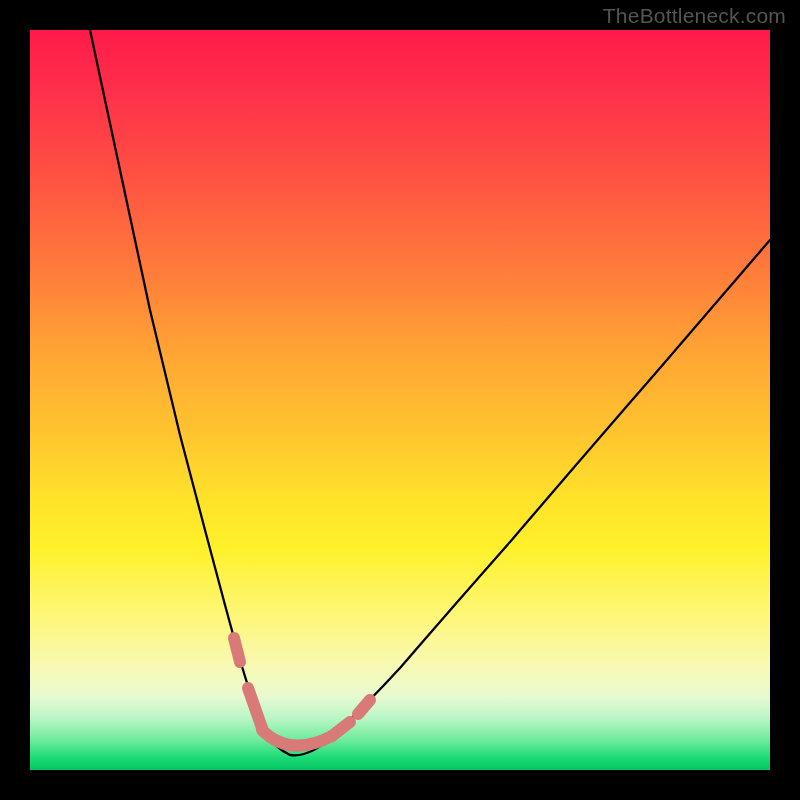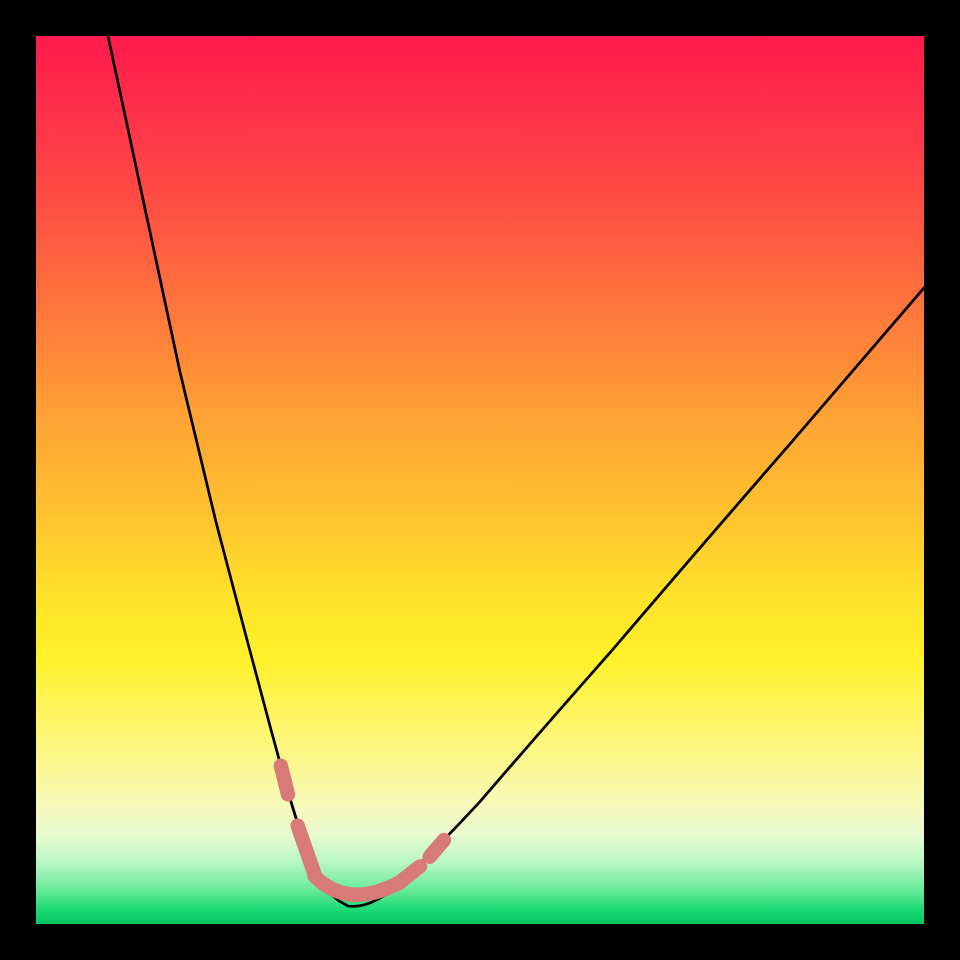--- a/index.html
+++ b/index.html
@@ -78,20 +78,21 @@
     fill: none;
     stroke: #d87a78;
     stroke-width: 12;
     stroke-linecap: round;
   }
 </style>
 </head>
 <body>
 
 <div class="frame">
+  <div class="watermark">TheBottleneck.com</div>
 
   <div class="plot">
     <div class="gradient"></div>
 
     <svg class="curve" viewBox="0 0 740 740" preserveAspectRatio="none">
 
       <path class="main" d="M 60 0
                L 90 140
                L 120 280
                L 150 405

